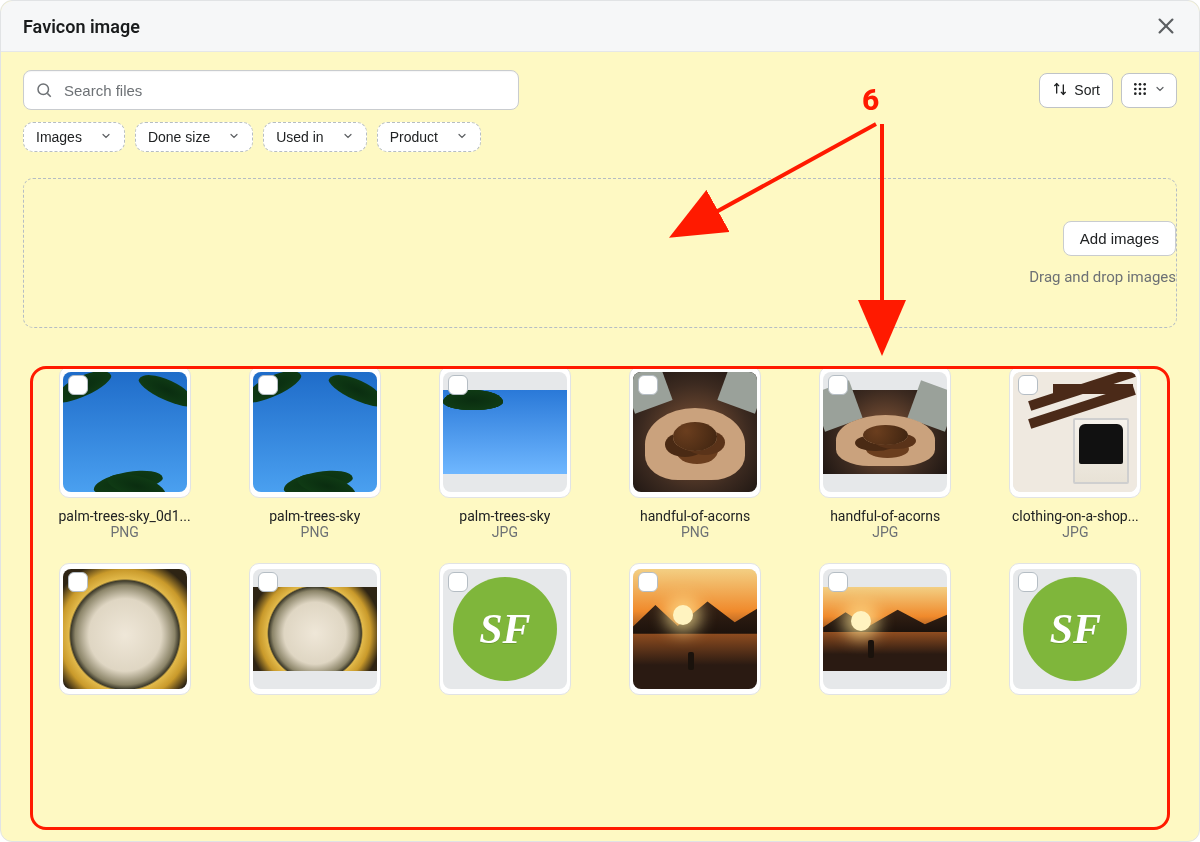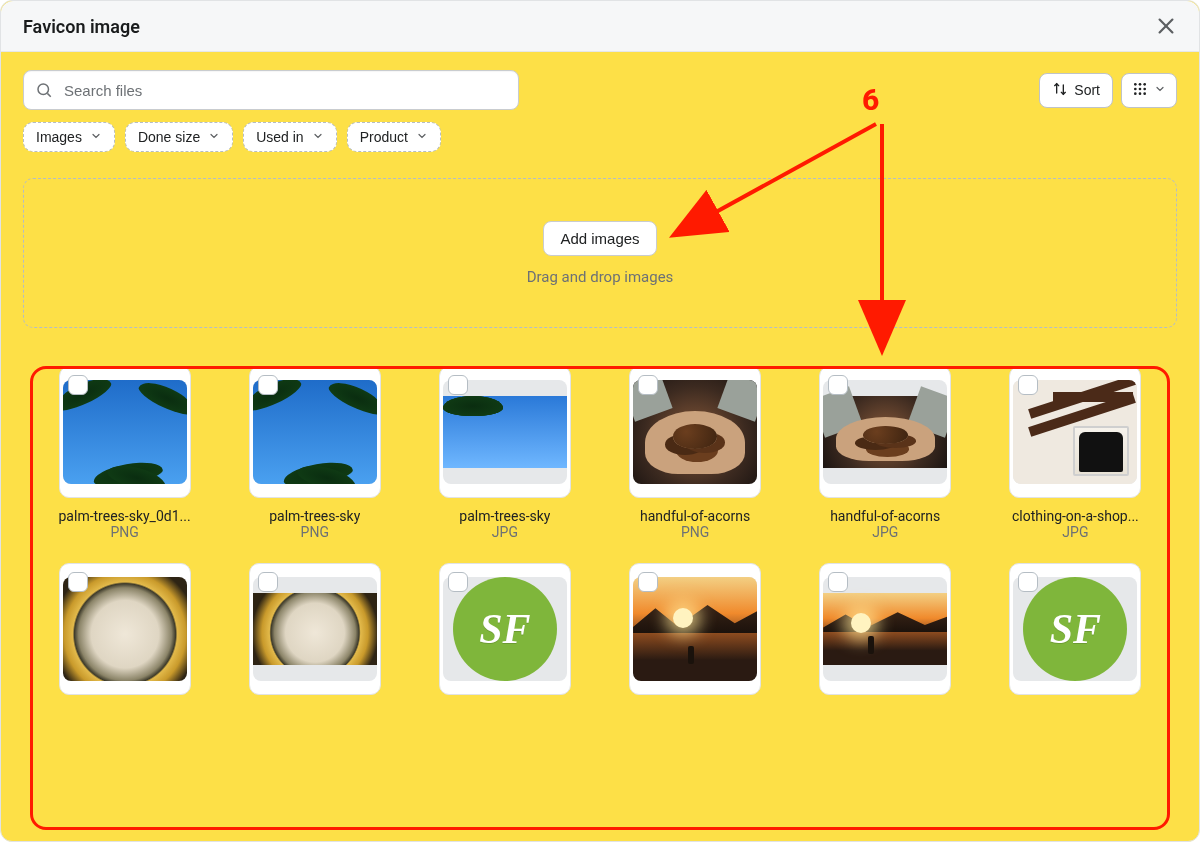--- a/index.html
+++ b/index.html
@@ -1,39 +1,39 @@
 <!DOCTYPE html>
 <html><head>
 <meta charset="utf-8">
 <style>
   * { box-sizing: border-box; margin: 0; padding: 0; }
   html, body { width: 1200px; height: 842px; font-family: -apple-system, BlinkMacSystemFont, "Segoe UI", Roboto, Helvetica, Arial, sans-serif; background: #fff; color: #202223; overflow: hidden; }
-  .modal { width: 1200px; height: 842px; border: 1px solid #e1e3e5; border-radius: 12px; position: relative; background: #fde047; display: flex; flex-direction: column; }
+  .modal { width: 1200px; height: 842px; border: 1px solid #e1e3e5; border-radius: 12px; position: relative; background: #fef9c3; display: flex; flex-direction: column; }
   .modal-header { display: flex; align-items: center; justify-content: space-between; padding: 14px 22px 14px 22px; border-bottom: 1px solid #e5e7e9; background: #f6f7f8; border-top-left-radius: 12px; border-top-right-radius: 12px; }
   .modal-title { font-size: 18px; font-weight: 600; color: #1a1c1d; }
   .close-x { width: 22px; height: 22px; color: #5c5f62; cursor: pointer; }
   .toolbar-row { display: flex; align-items: center; gap: 12px; padding: 18px 22px 10px 22px; }
   .search-wrap { flex: 1; max-width: 600px; position: relative; }
   .search-input { width: 100%; height: 40px; border: 1px solid #c9cccf; border-radius: 8px; padding: 0 12px 0 40px; font-size: 15px; color: #202223; background: #fff; box-shadow: inset 0 1px 1px rgba(0,0,0,.04); }
   .search-input::placeholder { color: #6d7175; }
   .search-icon { position: absolute; left: 12px; top: 50%; transform: translateY(-50%); width: 18px; height: 18px; color: #6d7175; }
   .right-controls { display: flex; gap: 8px; }
   .btn { display: inline-flex; align-items: center; gap: 6px; border: 1px solid #bfc3c7; border-radius: 8px; background: #fff; padding: 7px 12px; font-size: 14px; color: #202223; cursor: pointer; }
   .btn.small { padding: 6px 10px; }
   .filters-row { display: flex; gap: 10px; padding: 2px 22px 14px 22px; }
-  .filter-pill { display: inline-flex; align-items: center; gap: 8px; border: 1px dashed #b5bdc4; border-radius: 10px; background: #fff; padding: 6px 12px; font-size: 14px; color: #202223; cursor: pointer; }
+  .filter-pill { display: inline-flex; align-items: center; gap: 18px; border: 1px dashed #b5bdc4; border-radius: 10px; background: #fff; padding: 6px 12px; font-size: 14px; color: #202223; cursor: pointer; }
   .chev { width: 12px; height: 12px; color: #5c5f62; }
-  .dropzone { margin: 12px 22px 16px 22px; border: 1px dashed #b5bdc4; border-radius: 10px; height: 150px; display: flex; flex-direction: column; align-items: center; justify-content: center; gap: 12px; }
+  .dropzone { margin: 12px 22px 16px 22px; border: 1px dashed #b5bdc4; border-radius: 10px; height: 150px; display: flex; flex-direction: column; align-items: flex-end; justify-content: center; gap: 12px; }
   .add-btn { border: 1px solid #c9cccf; border-radius: 8px; padding: 8px 16px; font-size: 15px; background: #fff; cursor: pointer; color: #202223; }
   .dz-hint { color: #6d7175; font-size: 15px; }
   .gallery-box { position: relative; margin: 0 22px 0 22px; flex: 1; }
   .gallery { position: relative; width: 100%; padding: 22px 18px 10px 18px; display: grid; grid-template-columns: repeat(6, 1fr); column-gap: 28px; row-gap: 26px; gap: 23px; }
   .card { display: flex; flex-direction: column; align-items: center; position: relative; }
   .thumb-outer { width: 132px; height: 132px; border: 1px solid #e1e3e5; border-radius: 10px; background: #fff; display: flex; align-items: center; justify-content: center; position: relative; overflow: hidden; }
-  .thumb-inner { width: 124px; height: 104px; border-radius: 8px; overflow: hidden; display: flex; align-items: center; justify-content: center; background: #e6e8ea; }
+  .thumb-inner { width: 124px; height: 120px; border-radius: 8px; overflow: hidden; display: flex; align-items: center; justify-content: center; background: #e6e8ea; }
   .cb { position: absolute; top: 8px; left: 8px; width: 20px; height: 20px; border: 1px solid #b5bdc4; border-radius: 6px; background: #fff; cursor: pointer; }
   .fname { margin-top: 10px; font-size: 14px; color: #202223; max-width: 160px; white-space: nowrap; overflow: hidden; text-overflow: ellipsis; text-align: center; }
   .ftype { font-size: 14px; color: #6d7175; }
   .footer { display: flex; justify-content: flex-end; gap: 10px; padding: 12px 22px; border-top: 1px solid #e5e7e9; background: #fff; border-bottom-left-radius: 12px; border-bottom-right-radius: 12px; }
   .btn.primary-disabled { background: #cfd1d4; color: #fff; border-color: #cfd1d4; cursor: default; font-weight: 600; }
   
   .art-palm-tall { width: 100%; height: 100%; background: linear-gradient(#1f6cc9, #4aa0f0); position: relative; }
   .palm-leaf { position: absolute; width: 60px; height: 20px; background: radial-gradient(ellipse at center, #0a2d10 0%, #0f3a14 70%); border-radius: 50% 50% 50% 50% / 60% 60% 40% 40%; }
   .art-palm-tall .p1 { left: -10px; top: 4px; transform: rotate(-25deg); }
   .art-palm-tall .p2 { right: -10px; top: 8px; transform: rotate(25deg); }

